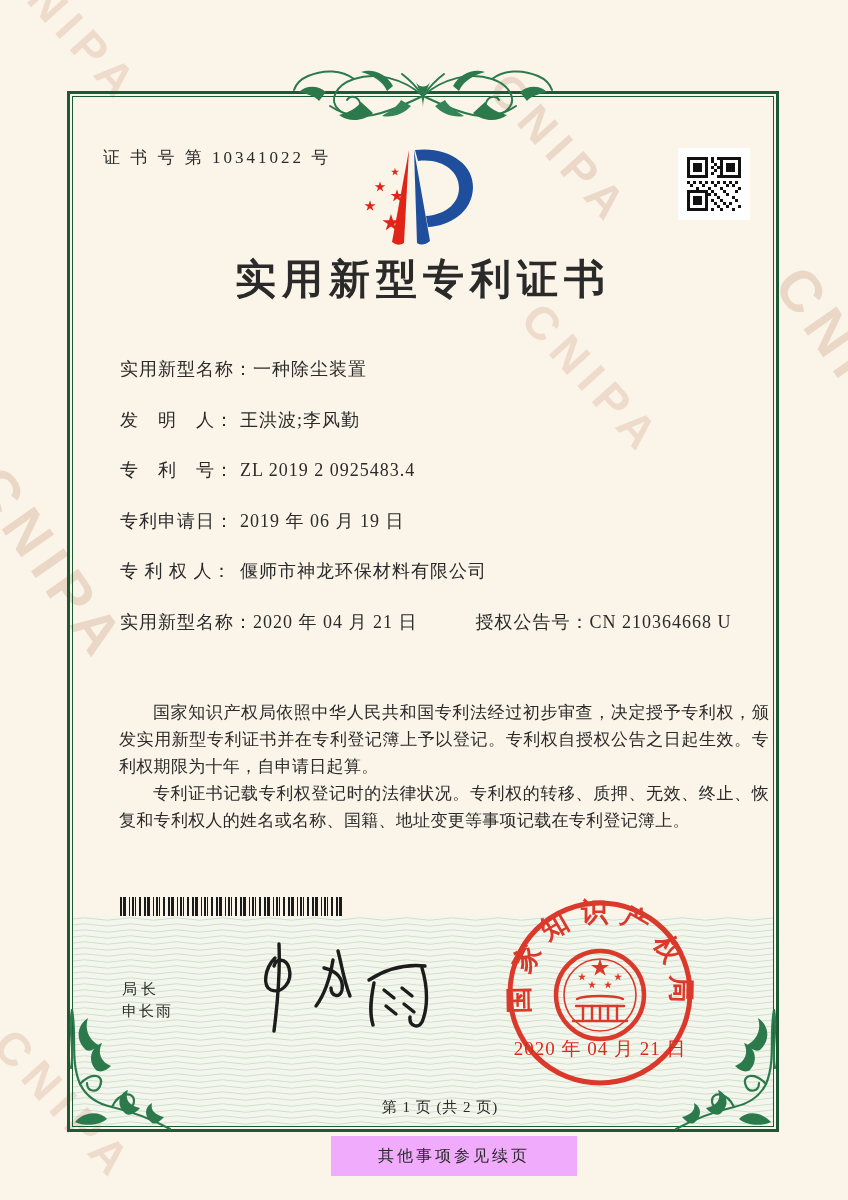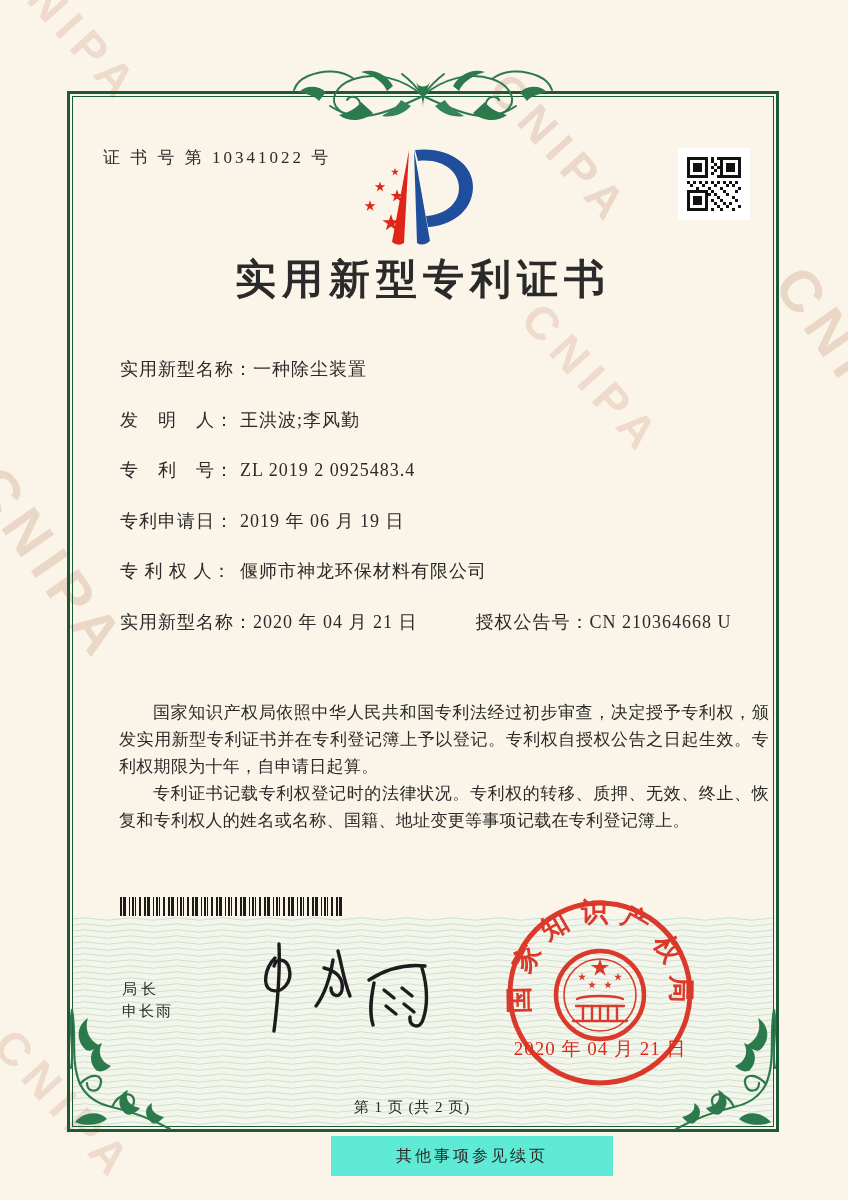--- a/index.html
+++ b/index.html
@@ -61,25 +61,25 @@
   .signer-title { position:absolute; left:122px; top:980px; font-size:15px; letter-spacing:4px;
     font-family:"Liberation Sans", sans-serif; font-weight:500; z-index:10; }
   .signer-name  { position:absolute; left:122px; top:1002px; font-size:15px; letter-spacing:2px;
     font-family:"Liberation Sans", sans-serif; font-weight:500; z-index:10; }
   .signature { position:absolute; left:245px; top:938px; z-index:11; }
 
   .stamp { position:absolute; left:505px; top:898px; z-index:20; opacity:.92; }
   .stamp-date { position:absolute; left:498px; top:1036px; width:204px; text-align:center;
     font-size:19px; letter-spacing:1px; color:#d92a1c; z-index:21; font-weight:500; }
 
-  .pageno { position:absolute; left:312px; top:1098px; width:200px; text-align:center;
+  .pageno { position:absolute; left:340px; top:1098px; width:200px; text-align:center;
     font-size:15px; letter-spacing:1px; z-index:10; }
 
-  .note-box { position:absolute; left:331px; top:1136px; width:282px; height:40px;
-    background:#5eead4; z-index:10; display:flex; align-items:center; justify-content:center; }
+  .note-box { position:absolute; left:331px; top:1136px; width:246px; height:40px;
+    background:#f0abfc; z-index:10; display:flex; align-items:center; justify-content:center; }
   .note-text { font-size:16px; letter-spacing:3px; }
 
   .ornament { position:absolute; z-index:12; pointer-events:none; }
 </style>
 </head>
 <body>
 
 <div class="canvas">
 
   <svg width="0" height="0" style="position:absolute" aria-hidden="true">

